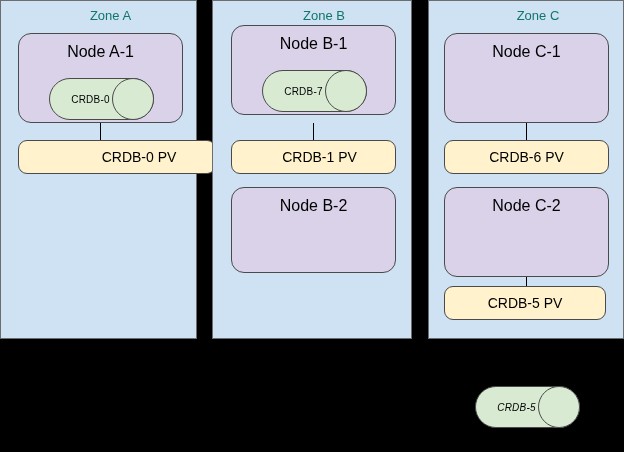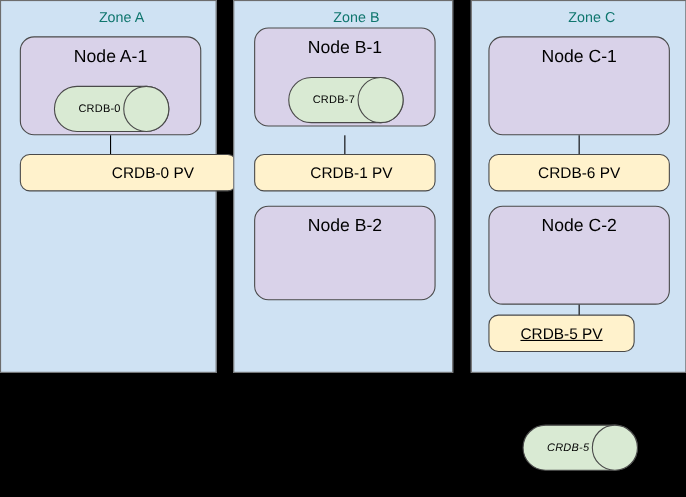--- a/index.html
+++ b/index.html
@@ -174,18 +174,18 @@
         <svg width="105" height="42" viewBox="0 0 105 42">
           <path d="M21,0.5 H84 A20.5,20.5 0 0 1 84,41.5 H21 A20.5,20.5 0 0 1 21,0.5 Z" fill="#d9ead3" stroke="#4a4a4a" stroke-width="1"></path>
           <ellipse cx="84" cy="21" rx="20.5" ry="20.5" fill="#d9ead3" stroke="#4a4a4a" stroke-width="1"></ellipse>
         </svg>
         <div class="cyl-label">CRDB-5</div>
       </div>
     </div>
 
     <div class="connector" style="left:97px; top:276px; height:19px;"></div>
 
-    <div class="pv" style="left:15px; top:285px; width:133px; height:34px;text-decoration:underline;">
+    <div class="pv" style="left:15px; top:285px; width:162px; height:34px;">
       <span class="pv-label">CRDB-5 PV</span>
     </div>
   </div>
 
 </div>
 
 </body></html>

